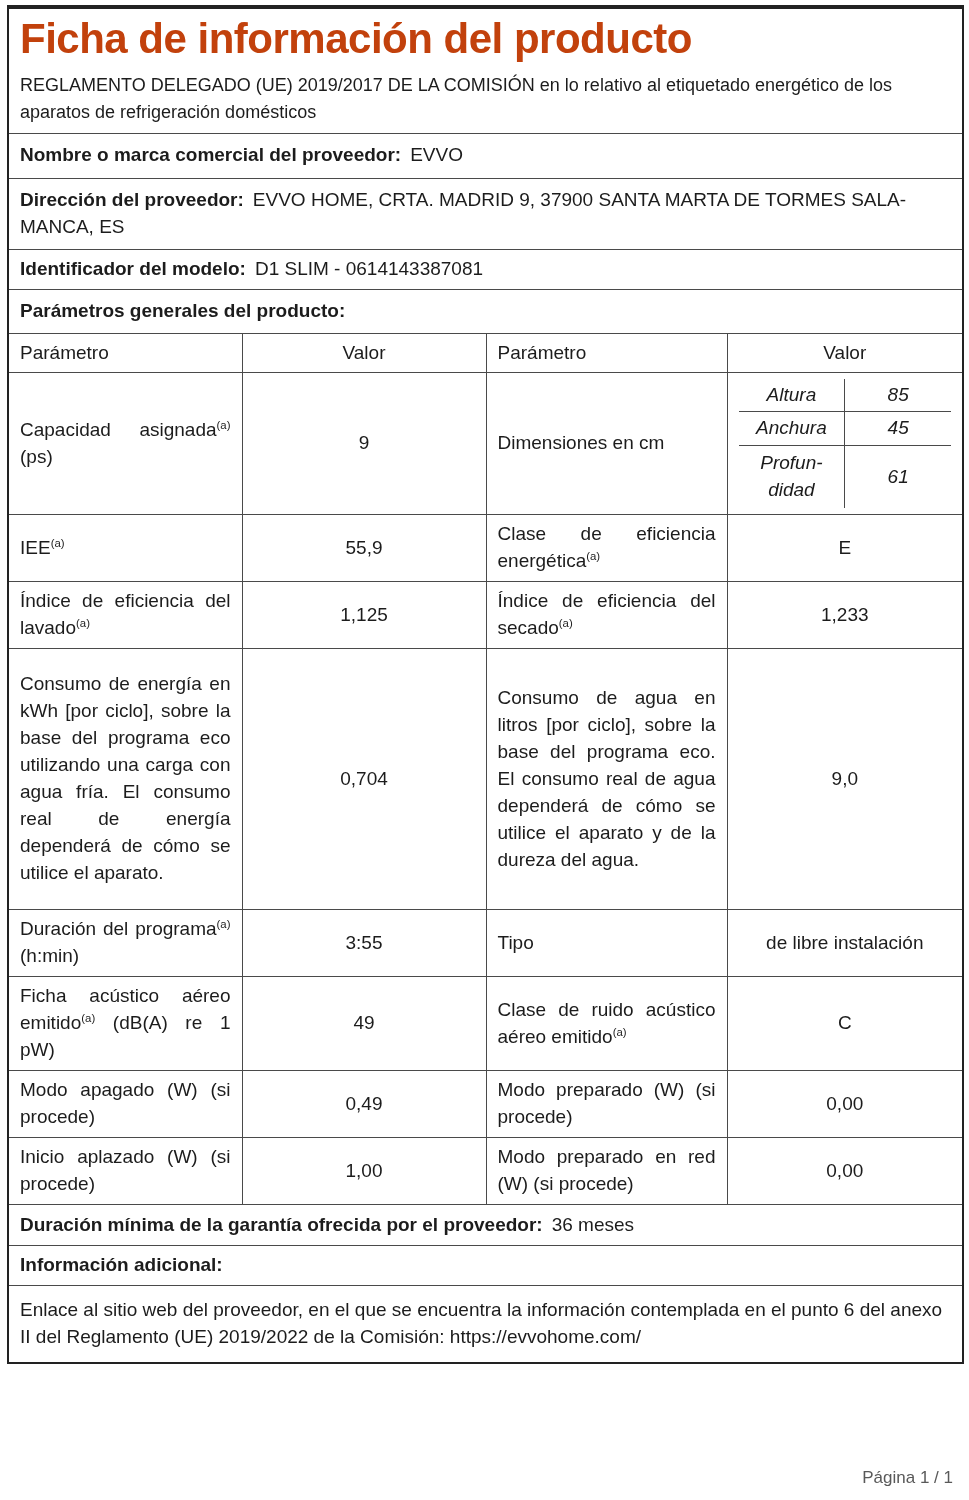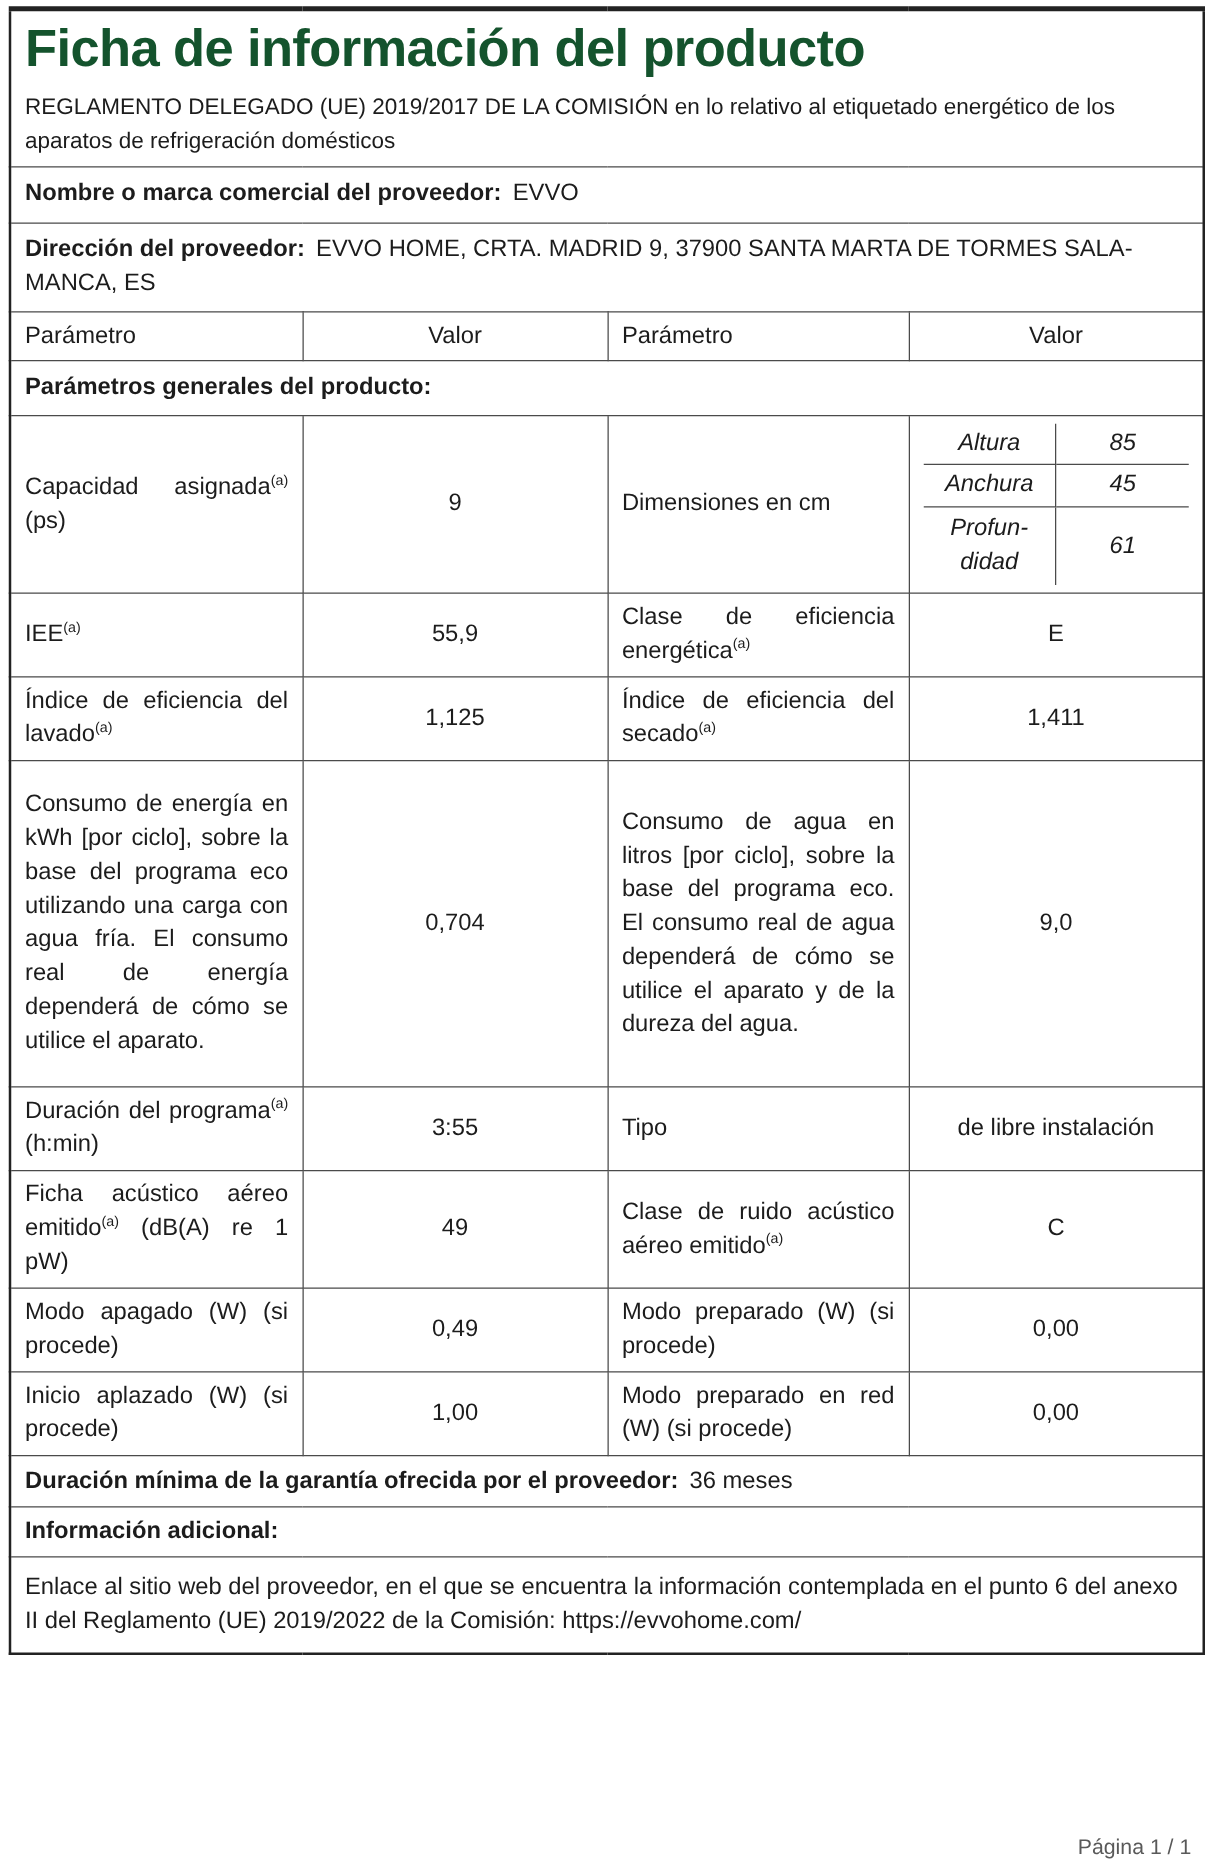--- a/index.html
+++ b/index.html
@@ -17,21 +17,21 @@
     border:1px solid #4a4a4a;
     padding:6px 11px;
     vertical-align:middle;
     font-size:19px;line-height:1.42;
     font-weight:normal;
     overflow:hidden;
   }
   .title-cell{padding:10px 11px 12px 11px;}
   h1{
     margin:0;font-size:42px;line-height:1.15;font-weight:bold;
-    color:#14532d;letter-spacing:-0.5px;
+    color:#c2410c;letter-spacing:-0.5px;
   }
   .subtitle{margin-top:9px;font-size:18px;line-height:1.5;}
   .b{font-weight:bold;}
   .val{margin-left:9px;}
   th.ph{text-align:left;}
   th.vh{text-align:center;}
   td.jp{text-align:justify;}
   td.v{text-align:center;}
   td.dims-cell{padding:0;font-style:italic;}
   table.dims{width:100%;border-collapse:collapse;table-layout:fixed;}
@@ -68,30 +68,33 @@
     </tr>
 
     <tr style="height:45px">
       <td colspan="4"><span class="b">Nombre o marca comercial del proveedor:</span><span class="val">EVVO</span></td>
     </tr>
 
     <tr style="height:71px">
       <td colspan="4"><span class="b">Dirección del proveedor:</span><span class="val">EVVO HOME, CRTA. MADRID 9, 37900 SANTA MARTA DE TORMES SALA-MANCA, ES</span></td>
     </tr>
 
+    <tr style="height:40px">
+      <td colspan="4"><span class="b">Identificador del modelo:</span><span class="val">D1 SLIM - 0614143387081</span></td>
+    </tr>
+
+    <tr style="height:44px">
+      <td colspan="4"><span class="b">Parámetros generales del producto:</span></td>
+    </tr>
 
     <tr style="height:37px">
       <th class="ph">Parámetro</th>
       <th class="vh">Valor</th>
       <th class="ph">Parámetro</th>
       <th class="vh">Valor</th>
-    </tr>
-
-    <tr style="height:44px">
-      <td colspan="4"><span class="b">Parámetros generales del producto:</span></td>
     </tr>
 
     <tr>
       <td class="jp"><span>Capacidad asignada</span><sup>(a)</sup><span> (ps)</span></td>
       <td class="v">9</td>
       <td class="jp">Dimensiones en cm</td>
       <td class="dims-cell">
         <table class="dims">
           <tbody>
                 <tr style="height:32px">
@@ -116,21 +119,21 @@
       <td class="jp"><span>IEE</span><sup>(a)</sup></td>
       <td class="v">55,9</td>
       <td class="jp"><span>Clase de eficiencia energética</span><sup>(a)</sup></td>
       <td class="v">E</td>
     </tr>
 
     <tr style="height:65px">
       <td class="jp"><span>Índice de eficiencia del lavado</span><sup>(a)</sup></td>
       <td class="v">1,125</td>
       <td class="jp"><span>Índice de eficiencia del secado</span><sup>(a)</sup></td>
-      <td class="v">1,411</td>
+      <td class="v">1,233</td>
     </tr>
 
     <tr style="height:261px">
       <td class="jp">Consumo de energía en kWh [por ciclo], sobre la base del programa eco utilizando una carga con agua fría. El consumo real de energía dependerá de cómo se utilice el aparato.</td>
       <td class="v">0,704</td>
       <td class="jp">Consumo de agua en litros [por ciclo], sobre la base del programa eco. El consumo real de agua dependerá de cómo se utilice el aparato y de la dureza del agua.</td>
       <td class="v">9,0</td>
     </tr>
 
     <tr style="height:63px">

